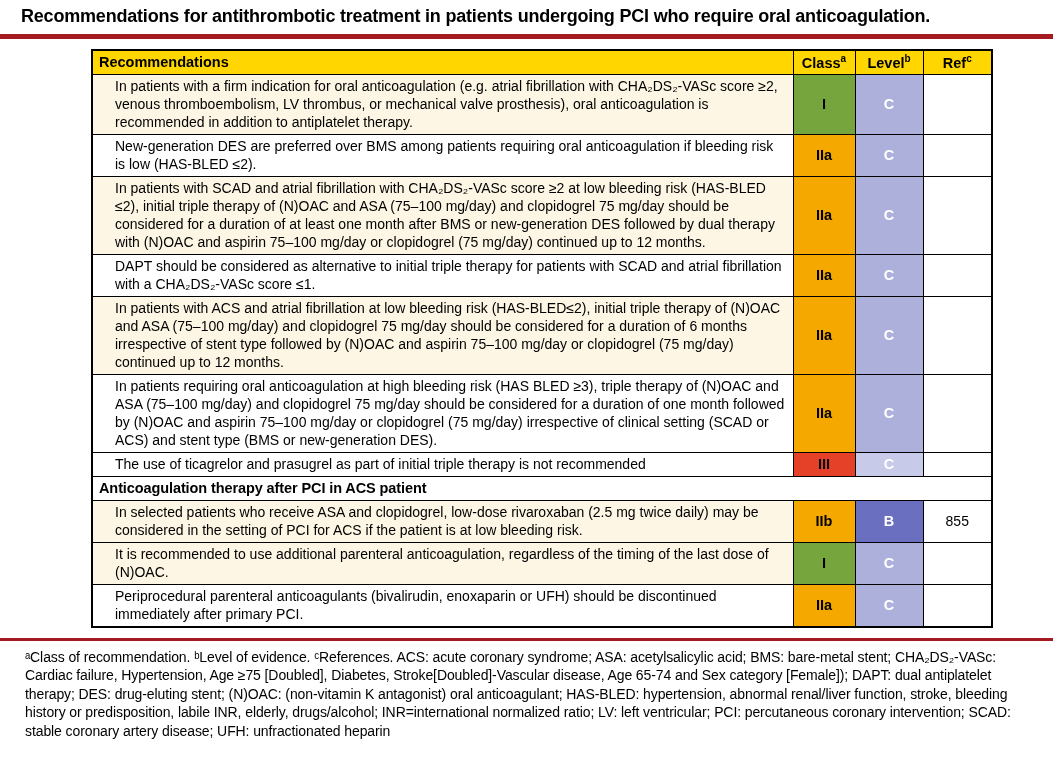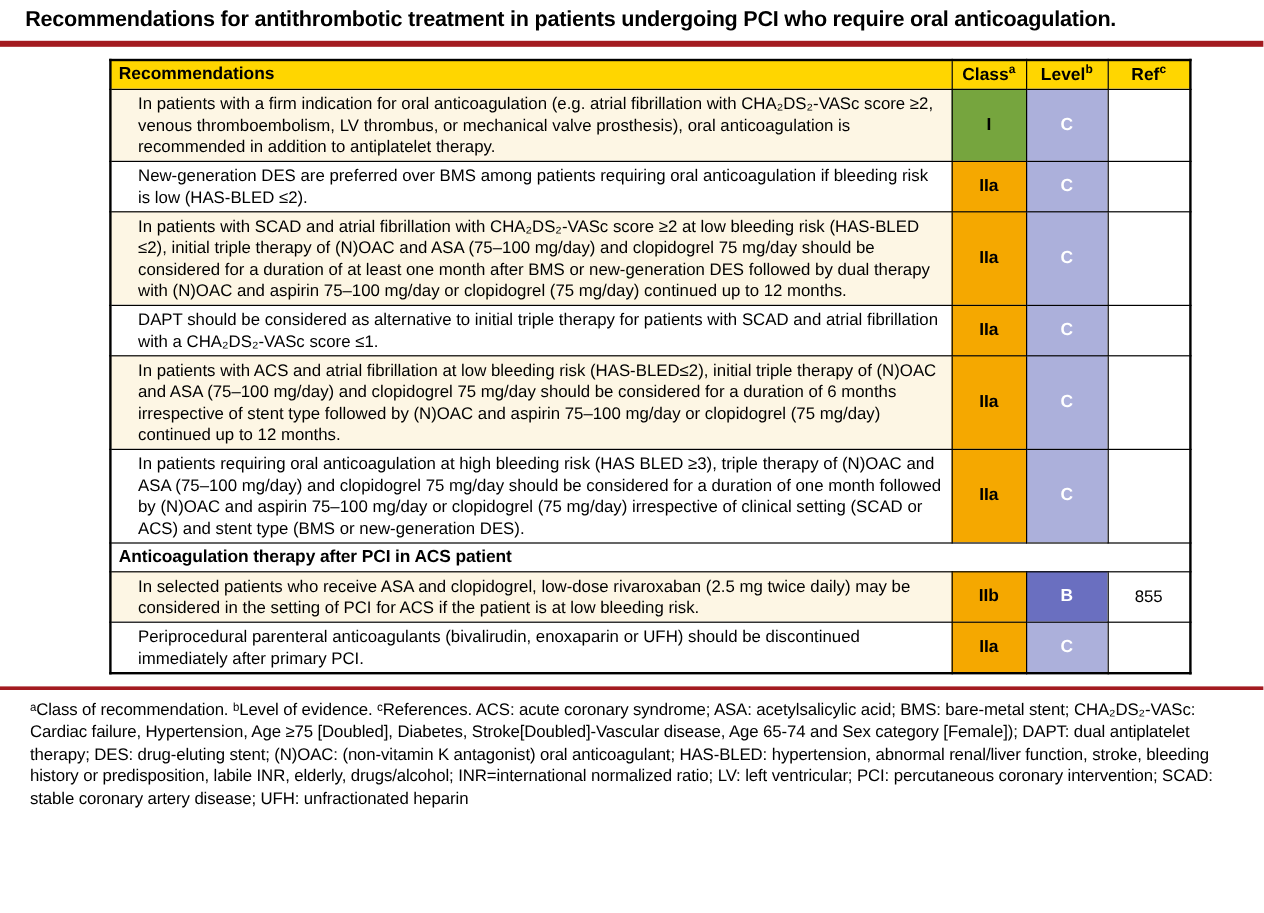--- a/index.html
+++ b/index.html
@@ -107,28 +107,40 @@
         <td class="cls c-IIa">IIa</td>
         <td class="lvl l-C">C</td>
         <td class="ref"></td>
       </tr>
       <tr>
         <td class="rec">In patients requiring oral anticoagulation at high bleeding risk (HAS BLED ≥3), triple therapy of (N)OAC and ASA (75–100 mg/day) and clopidogrel 75 mg/day should be considered for a duration of one month followed by (N)OAC and aspirin 75–100 mg/day or clopidogrel (75 mg/day) irrespective of clinical setting (SCAD or ACS) and stent type (BMS or new-generation DES).</td>
         <td class="cls c-IIa">IIa</td>
         <td class="lvl l-C">C</td>
         <td class="ref"></td>
       </tr>
+      <tr>
+        <td class="rec">The use of ticagrelor and prasugrel as part of initial triple therapy is not recommended</td>
+        <td class="cls c-III">III</td>
+        <td class="lvl l-Clight">C</td>
+        <td class="ref"></td>
+      </tr>
       <tr class="section">
         <td colspan="4">Anticoagulation therapy after PCI in ACS patient</td>
       </tr>
       <tr class="cream">
         <td class="rec">In selected patients who receive ASA and clopidogrel, low-dose rivaroxaban (2.5 mg twice daily) may be considered in the setting of PCI for ACS if the patient is at low bleeding risk.</td>
         <td class="cls c-IIb">IIb</td>
         <td class="lvl l-B">B</td>
         <td class="ref">855</td>
+      </tr>
+      <tr class="cream">
+        <td class="rec">It is recommended to use additional parenteral anticoagulation, regardless of the timing of the last dose of (N)OAC.</td>
+        <td class="cls c-I">I</td>
+        <td class="lvl l-C">C</td>
+        <td class="ref"></td>
       </tr>
       <tr>
         <td class="rec">Periprocedural parenteral anticoagulants (bivalirudin, enoxaparin or UFH) should be discontinued immediately after primary PCI.</td>
         <td class="cls c-IIa">IIa</td>
         <td class="lvl l-C">C</td>
         <td class="ref"></td>
       </tr>
     </tbody>
   </table>
 </div>

